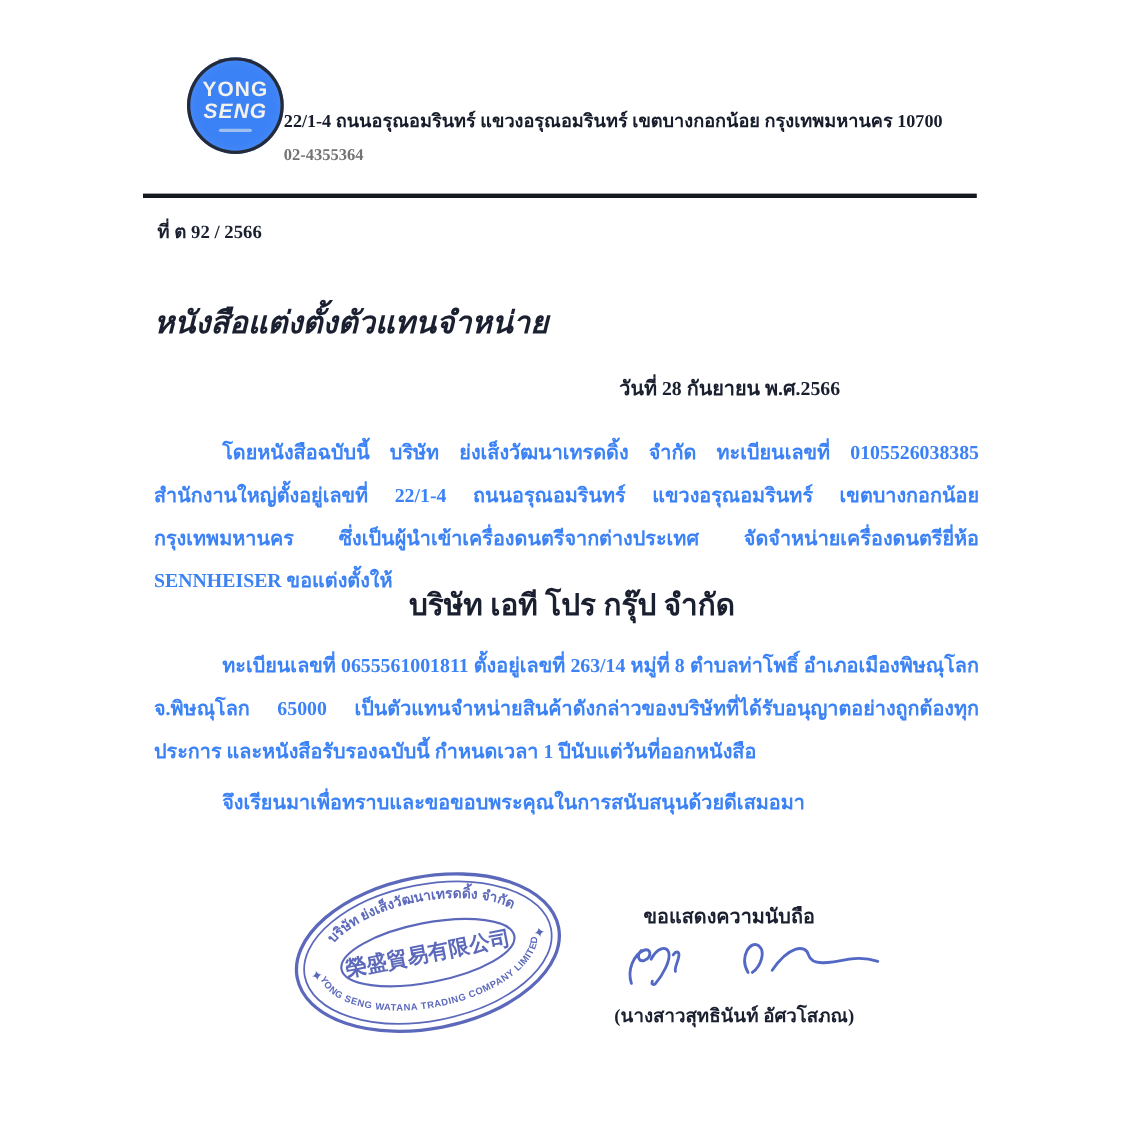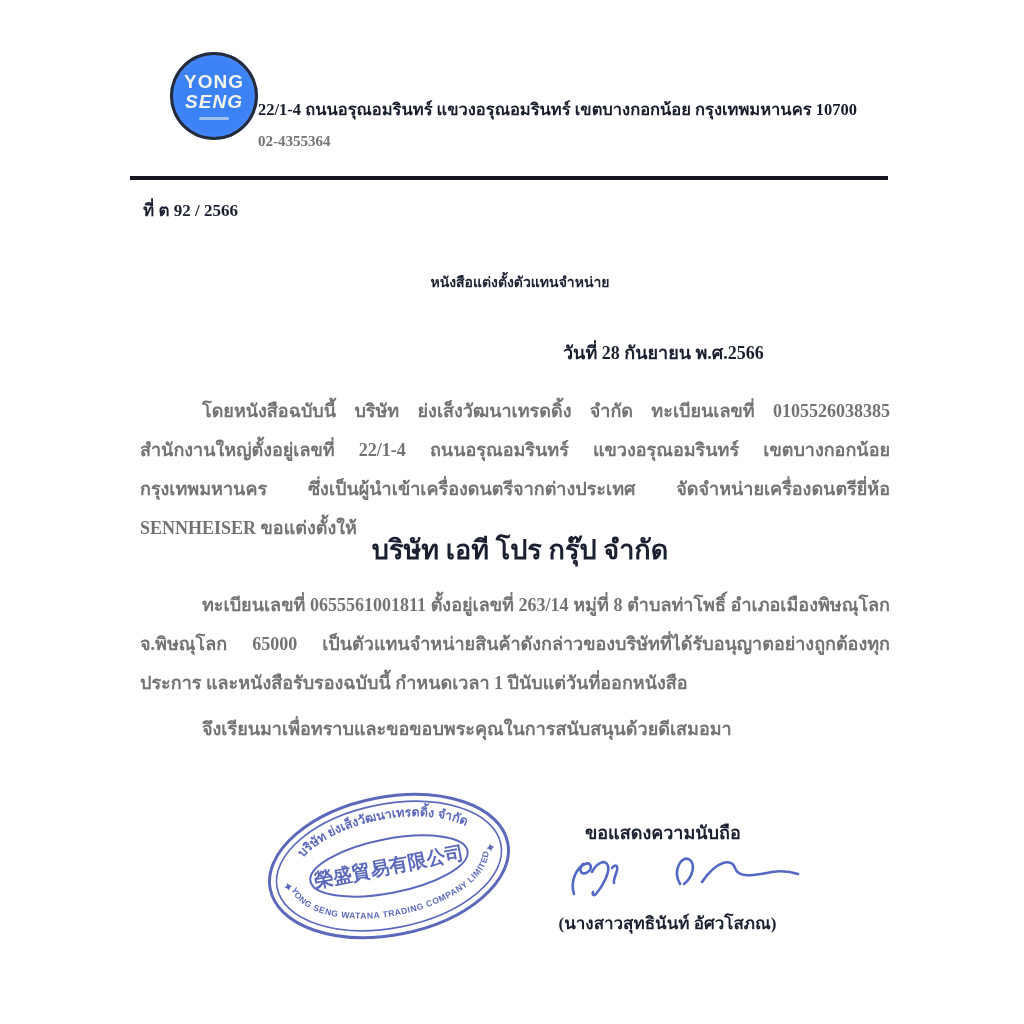--- a/index.html
+++ b/index.html
@@ -44,30 +44,30 @@
     position: absolute; left: 130px; top: 176px;
     width: 758px; height: 3.5px; background: #15181f;
   }
   
   .refno {
     position: absolute; left: 143px; top: 196px;
     font-size: 17px; font-weight: bold; text-align: right;
   }
   .title {
     position: absolute; left: 140px; top: 271px; width: 760px;
-    text-align: center; font-size: 14px; font-weight: bold;
+    text-align: left; font-size: 28px; font-weight: bold; font-style: italic;
   }
   .dateline {
     position: absolute; left: 563px; top: 338px;
     font-size: 18px; font-weight: bold;
   }
   .para {
     position: absolute; left: 140px; width: 750px;
     font-size: 18px; font-weight: bold; line-height: 39px;
-    text-align: justify; text-indent: 62px; color: #737373;
+    text-align: justify; text-indent: 62px; color: #3b82f6;
   }
   .p1 { top: 392px; }
   .p2 { top: 586px; }
   .p3 { top: 710px; text-align: left; }
   .appointed {
     position: absolute; left: 140px; top: 528px; width: 760px;
     text-align: center; font-size: 27px; font-weight: bold;
   }
   
   .stamp {

